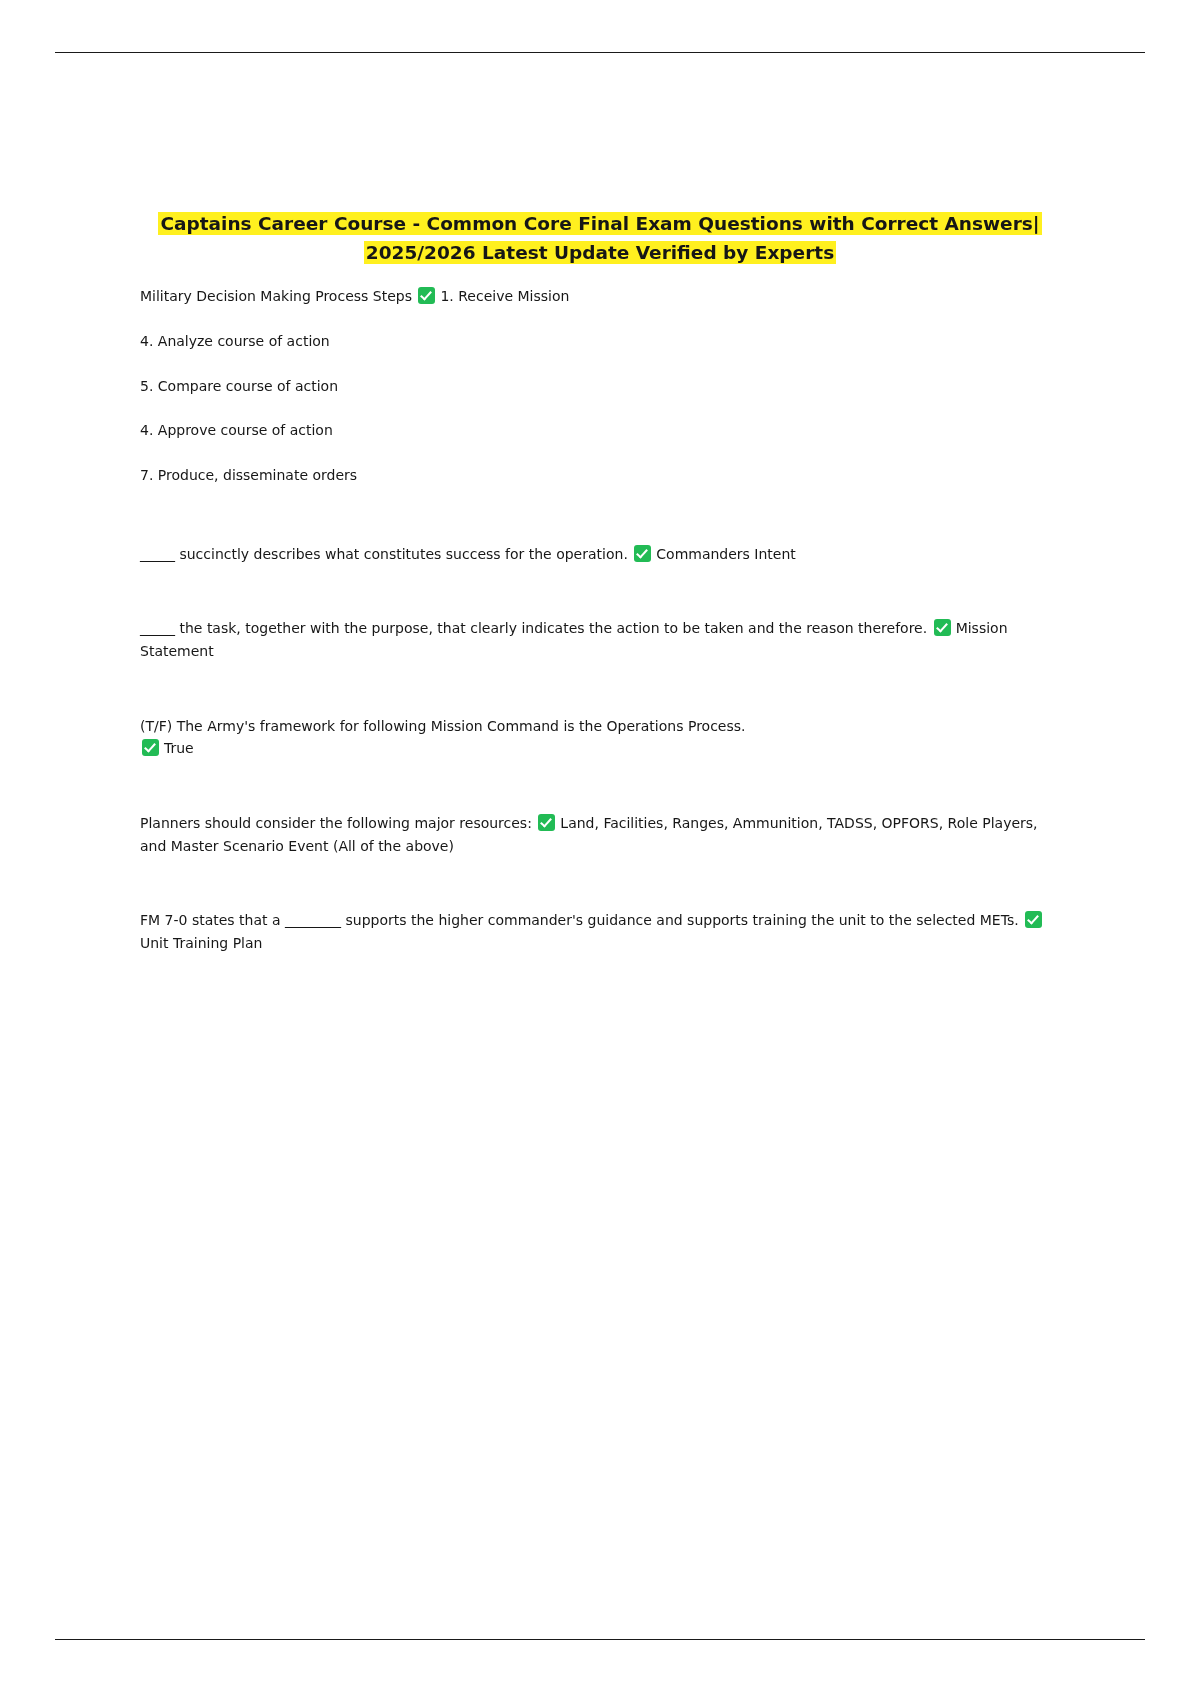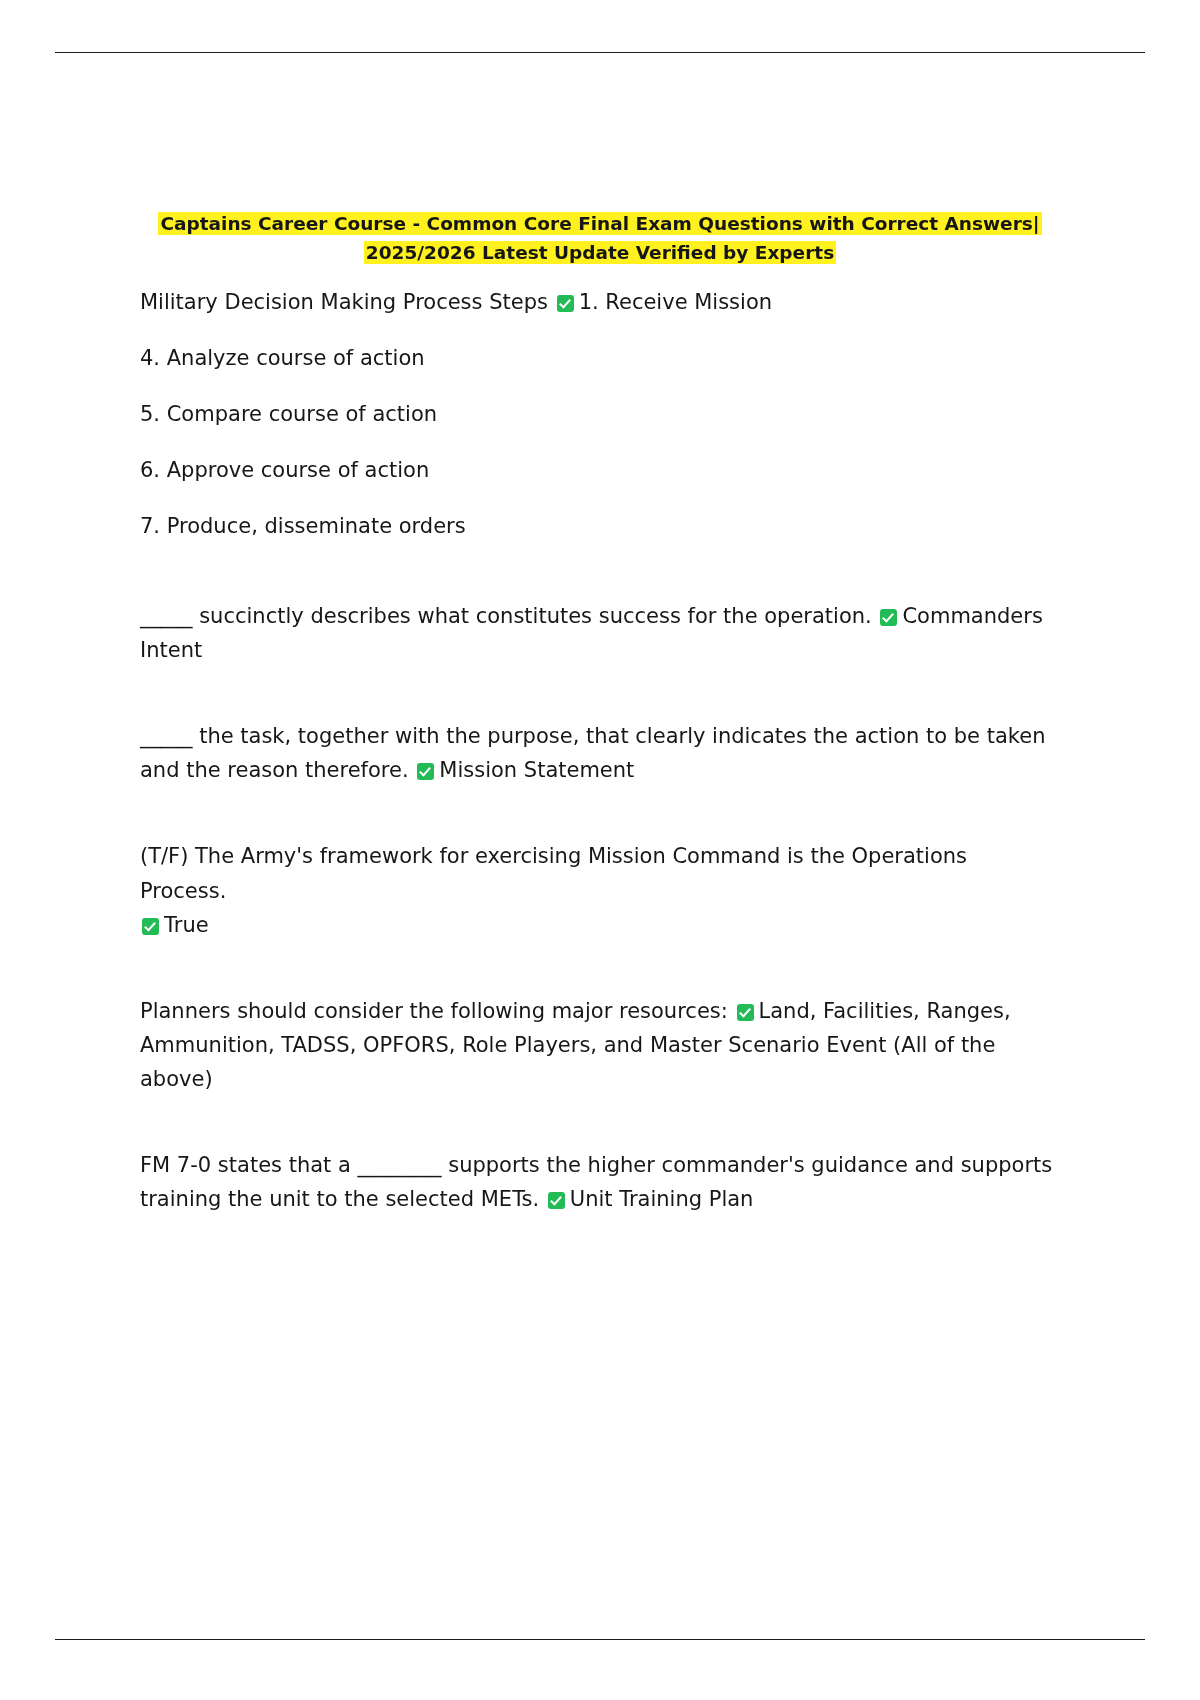--- a/index.html
+++ b/index.html
@@ -46,21 +46,21 @@
     margin: 0 0 18px 0;
   }
   .doc-title .hl {
     background: #fff01f;
     padding: 1px 2px;
     box-decoration-break: clone;
     -webkit-box-decoration-break: clone;
   }
 
   p.line {
-    font-size: 21px;
+    font-size: 14px;
     line-height: 1.62;
     color: #171717;
     margin: 0 0 22px 0;
   }
   p.block {
     margin: 0 0 52px 0;
   }
   .gap-lg { height: 34px; }
 
   .check {
@@ -100,37 +100,37 @@
       <span class="hl">2025/2026 Latest Update Verified by Experts</span>
     </div>
 
     <p class="line">
       <span>Military Decision Making Process Steps</span>
       <span class="check"></span><span>1. Receive Mission</span>
     </p>
 
     <p class="line">4. Analyze course of action</p>
     <p class="line">5. Compare course of action</p>
-    <p class="line">6. Approve course of action</p>
+    <p class="line">4. Approve course of action</p>
     <p class="line">7. Produce, disseminate orders</p>
 
     <div class="gap-lg"></div>
 
     <p class="line block">
       <span>_____ succinctly describes what constitutes success for the operation.</span>
       <span class="check"></span><span>Commanders Intent</span>
     </p>
 
     <p class="line block">
       <span>_____ the task, together with the purpose, that clearly indicates the action to be taken and the reason therefore.</span>
       <span class="check"></span><span>Mission Statement</span>
     </p>
 
     <p class="line block">
-      <span>(T/F) The Army's framework for exercising Mission Command is the Operations Process.</span><br>
+      <span>(T/F) The Army's framework for following Mission Command is the Operations Process.</span><br>
       <span class="check"></span><span>True</span>
     </p>
 
     <p class="line block">
       <span>Planners should consider the following major resources:</span>
       <span class="check"></span><span>Land, Facilities, Ranges, Ammunition, TADSS, OPFORS, Role Players, and Master Scenario Event (All of the above)</span>
     </p>
 
 
     <p class="line block">

